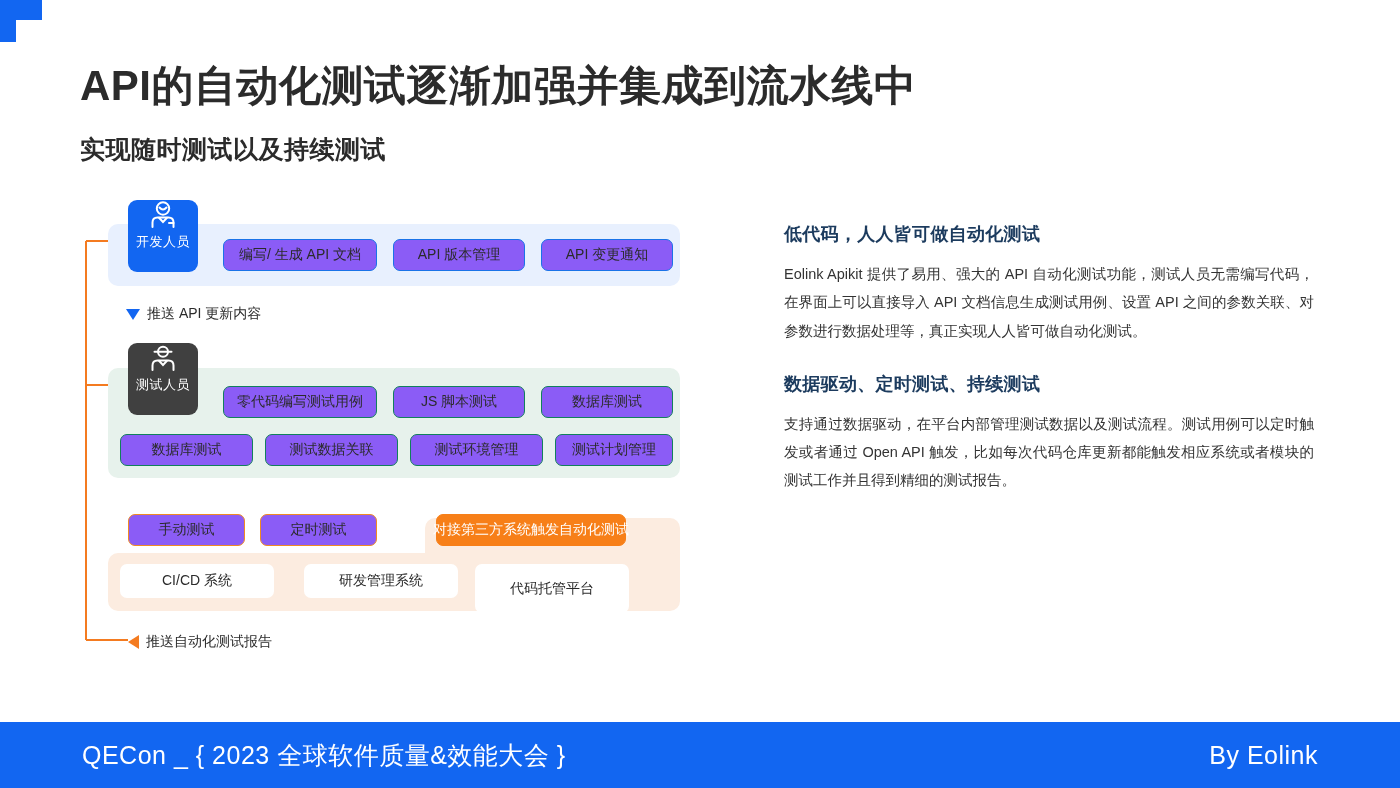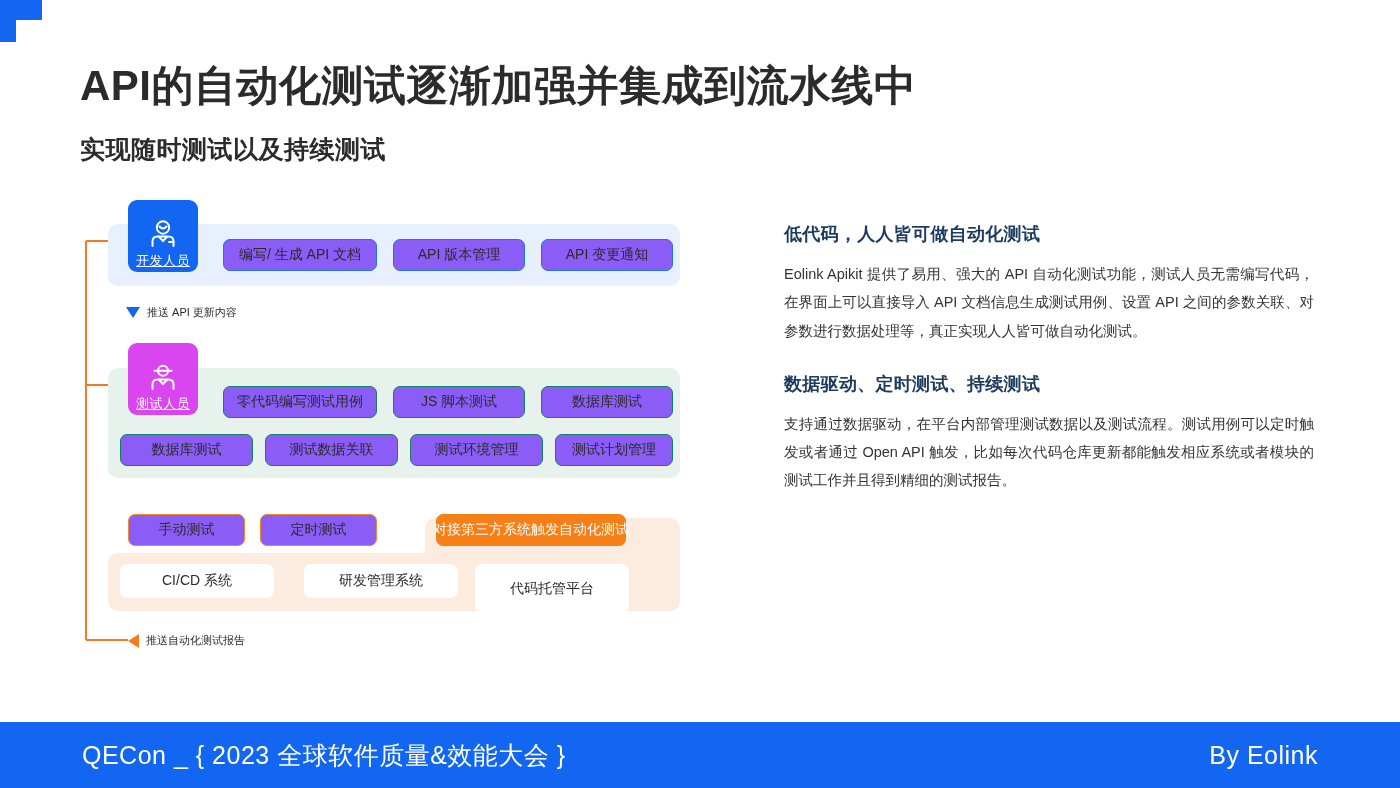--- a/index.html
+++ b/index.html
@@ -88,33 +88,31 @@
   }
 
   
   .role-tile {
     position: absolute;
     width: 70px; height: 72px;
     border-radius: 9px;
     display: flex;
     flex-direction: column;
     align-items: center;
-    justify-content: flex-end;
     padding-bottom: 5px;
     color: #ffffff;
-    text-decoration: underline;
   }
   .role-tile .role-label {
     font-size: 13px;
     line-height: 1;
     letter-spacing: 0.5px;
   }
   .role-tile svg { margin-bottom: 5px; }
   .role-dev  { left: 48px; top: 5px;   background: #1266f1; }
-  .role-test { left: 48px; top: 148px; background: #d946ef; }
+  .role-test { left: 48px; top: 148px; background: #404040; }
 
   
   .chip {
     position: absolute;
     height: 32px;
     border-radius: 7px;
     background: #8b5cf6;
     display: flex;
     align-items: center;
     justify-content: center;
@@ -133,21 +131,21 @@
   }
   .chip-plain {
     background: #ffffff;
     border: none;
     color: #2b2b2b;
   }
 
   
   .flow-label {
     position: absolute;
-    font-size: 11px;
+    font-size: 14px;
     color: #2b2b2b;
     white-space: nowrap;
     display: flex;
     align-items: center;
     gap: 7px;
   }
   .tri-down {
     width: 0; height: 0;
     border-left: 7px solid transparent;
     border-right: 7px solid transparent;

